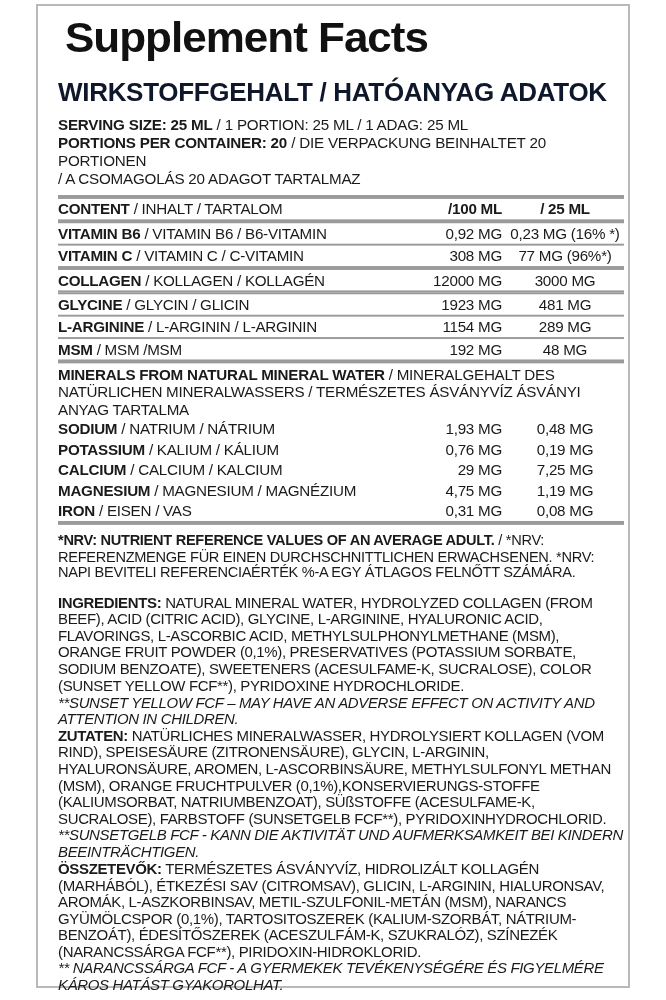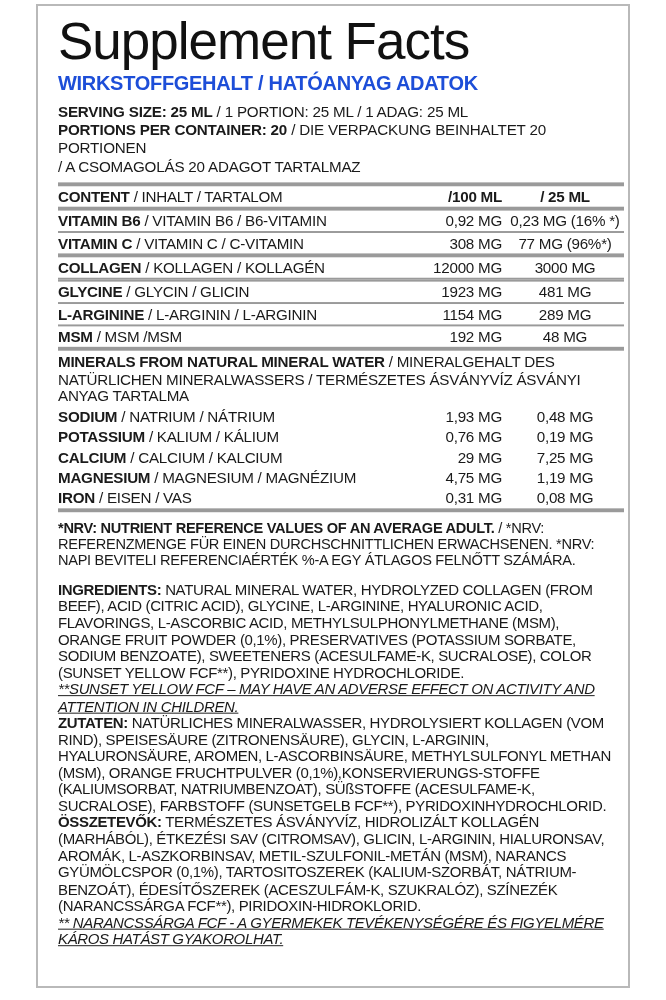--- a/index.html
+++ b/index.html
@@ -18,33 +18,33 @@
     background:#fff;
     padding:6px 10px 0 10px;
   }
   .inner{
     width:100%;
     transform-origin:top left;
   }
 
   
   .title{
-    font-size:53px;
-    font-weight:normal;
+    font-size:44px;
+    font-weight:bold;
     letter-spacing:-1.0px;
     line-height:0.98;
-    margin:4px 0 0 10px;
+    margin:4px 0 0 17px;
     color:#111;
   }
   .subtitle{
-    font-size:20px;
+    font-size:26px;
     font-weight:bold;
     letter-spacing:-0.3px;
-    margin:6px 0 0 10px;
-    color:#1d4ed8;
+    margin:20px 0 0 10px;
+    color:#0f172a;
   }
   .serving{
     margin:9px 0 0 10px;
     font-size:15.2px;
     line-height:1.22;
     letter-spacing:-0.2px;
   }
   .serving b{font-weight:bold;}
 
   
@@ -93,21 +93,20 @@
     font-size:15.0px;
     line-height:1.14;
     letter-spacing:-0.35px;
   }
   .ing-block .body{display:block;}
   .ing-block b{font-weight:bold;margin-top:39px;}
   .warn{
     display:block;
     font-style:italic;
     letter-spacing:-0.35px;
-    text-decoration:underline;
   }
 </style>
 </head>
 <body>
 
 <div class="panel">
   <div class="inner" style="transform: scale(1, 0.973);">
 
     <div class="title">Supplement Facts</div>
     <div class="subtitle">WIRKSTOFFGEHALT / HATÓANYAG ADATOK</div>
@@ -231,20 +230,21 @@
 
     <div class="nrv"><b>*NRV: NUTRIENT REFERENCE VALUES OF AN AVERAGE ADULT.</b><span> / *NRV: REFERENZMENGE FÜR EINEN DURCHSCHNITTLICHEN ERWACHSENEN. *NRV: NAPI BEVITELI REFERENCIAÉRTÉK %-A EGY ÁTLAGOS FELNŐTT SZÁMÁRA.</span></div>
 
     <div class="ing-block">
       <span class="body"><b>INGREDIENTS:</b><span> NATURAL MINERAL WATER, HYDROLYZED COLLAGEN (FROM BEEF), ACID (CITRIC ACID), GLYCINE, L-ARGININE, HYALURONIC ACID, FLAVORINGS, L-ASCORBIC ACID, METHYLSULPHONYLMETHANE (MSM), ORANGE FRUIT POWDER (0,1%), PRESERVATIVES (POTASSIUM SORBATE, SODIUM BENZOATE), SWEETENERS (ACESULFAME-K, SUCRALOSE), COLOR (SUNSET YELLOW FCF**), PYRIDOXINE HYDROCHLORIDE.</span></span>
       <span class="warn">**SUNSET YELLOW FCF – MAY HAVE AN ADVERSE EFFECT ON ACTIVITY AND ATTENTION IN CHILDREN.</span>
     </div>
 
     <div class="ing-block" style="margin-top:0;">
       <span class="body"><b>ZUTATEN:</b><span> NATÜRLICHES MINERALWASSER, HYDROLYSIERT KOLLAGEN (VOM RIND), SPEISESÄURE (ZITRONENSÄURE), GLYCIN, L-ARGININ, HYALURONSÄURE, AROMEN, L-ASCORBINSÄURE, METHYLSULFONYL METHAN (MSM), ORANGE FRUCHTPULVER (0,1%),KONSERVIERUNGS-STOFFE (KALIUMSORBAT, NATRIUMBENZOAT), SÜßSTOFFE (ACESULFAME-K, SUCRALOSE), FARBSTOFF (SUNSETGELB FCF**), PYRIDOXINHYDROCHLORID.</span></span>
+      <span class="warn">**SUNSETGELB FCF - KANN  DIE AKTIVITÄT UND AUFMERKSAMKEIT BEI KINDERN BEEINTRÄCHTIGEN.</span>
     </div>
 
     <div class="ing-block" style="margin-top:0;">
       <span class="body"><b>ÖSSZETEVŐK:</b><span> TERMÉSZETES ÁSVÁNYVÍZ, HIDROLIZÁLT KOLLAGÉN (MARHÁBÓL), ÉTKEZÉSI SAV (CITROMSAV), GLICIN, L-ARGININ, HIALURONSAV, AROMÁK, L-ASZKORBINSAV, METIL-SZULFONIL-METÁN (MSM), NARANCS GYÜMÖLCSPOR (0,1%), TARTOSITOSZEREK (KALIUM-SZORBÁT, NÁTRIUM-BENZOÁT), ÉDESÍTŐSZEREK (ACESZULFÁM-K, SZUKRALÓZ), SZÍNEZÉK (NARANCSSÁRGA FCF**), PIRIDOXIN-HIDROKLORID.</span></span>
       <span class="warn">** NARANCSSÁRGA FCF - A GYERMEKEK TEVÉKENYSÉGÉRE ÉS FIGYELMÉRE KÁROS HATÁST GYAKOROLHAT.</span>
     </div>
 
   </div>
 </div>
 

